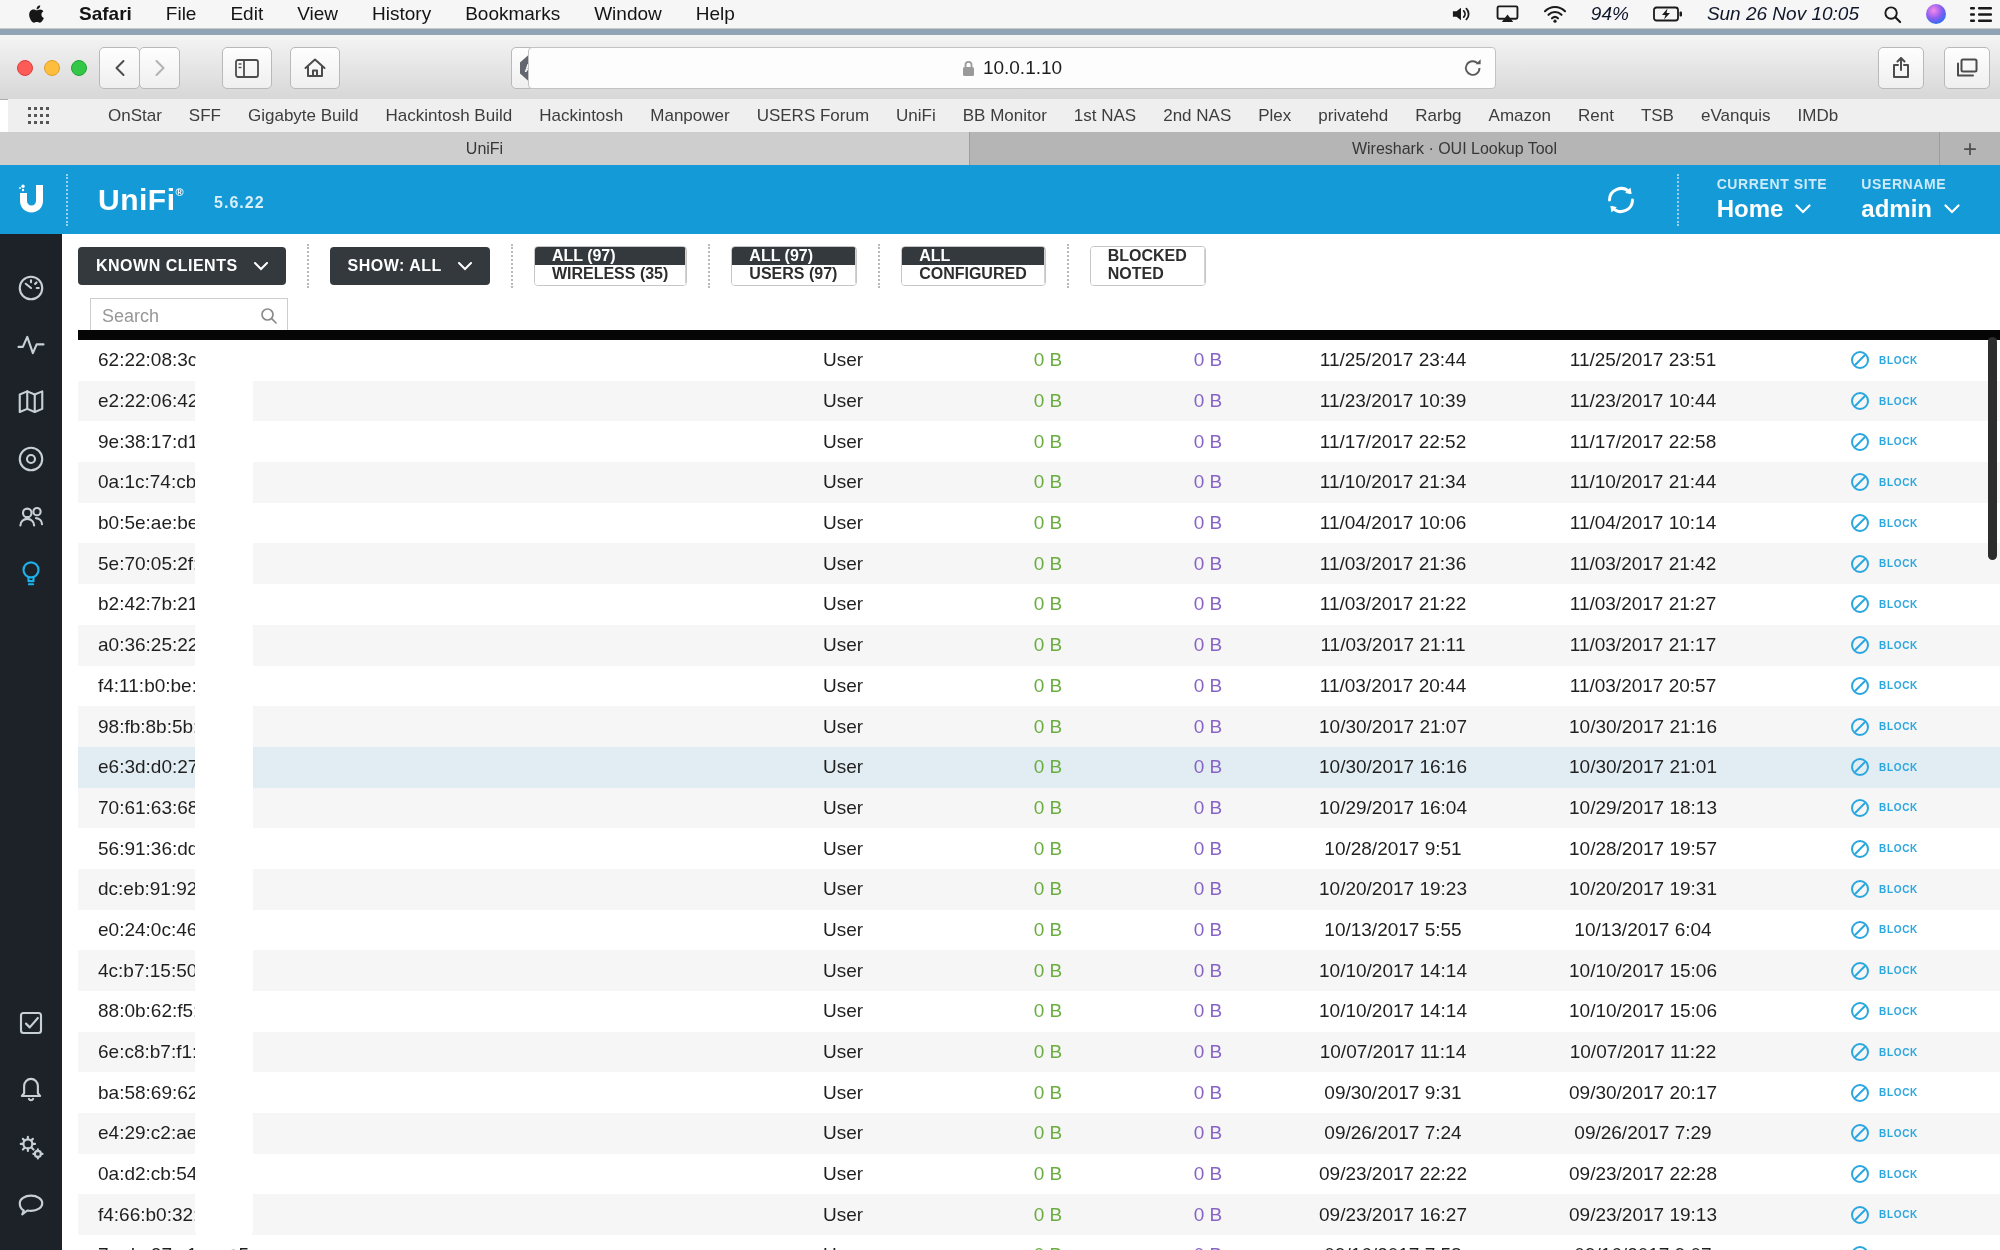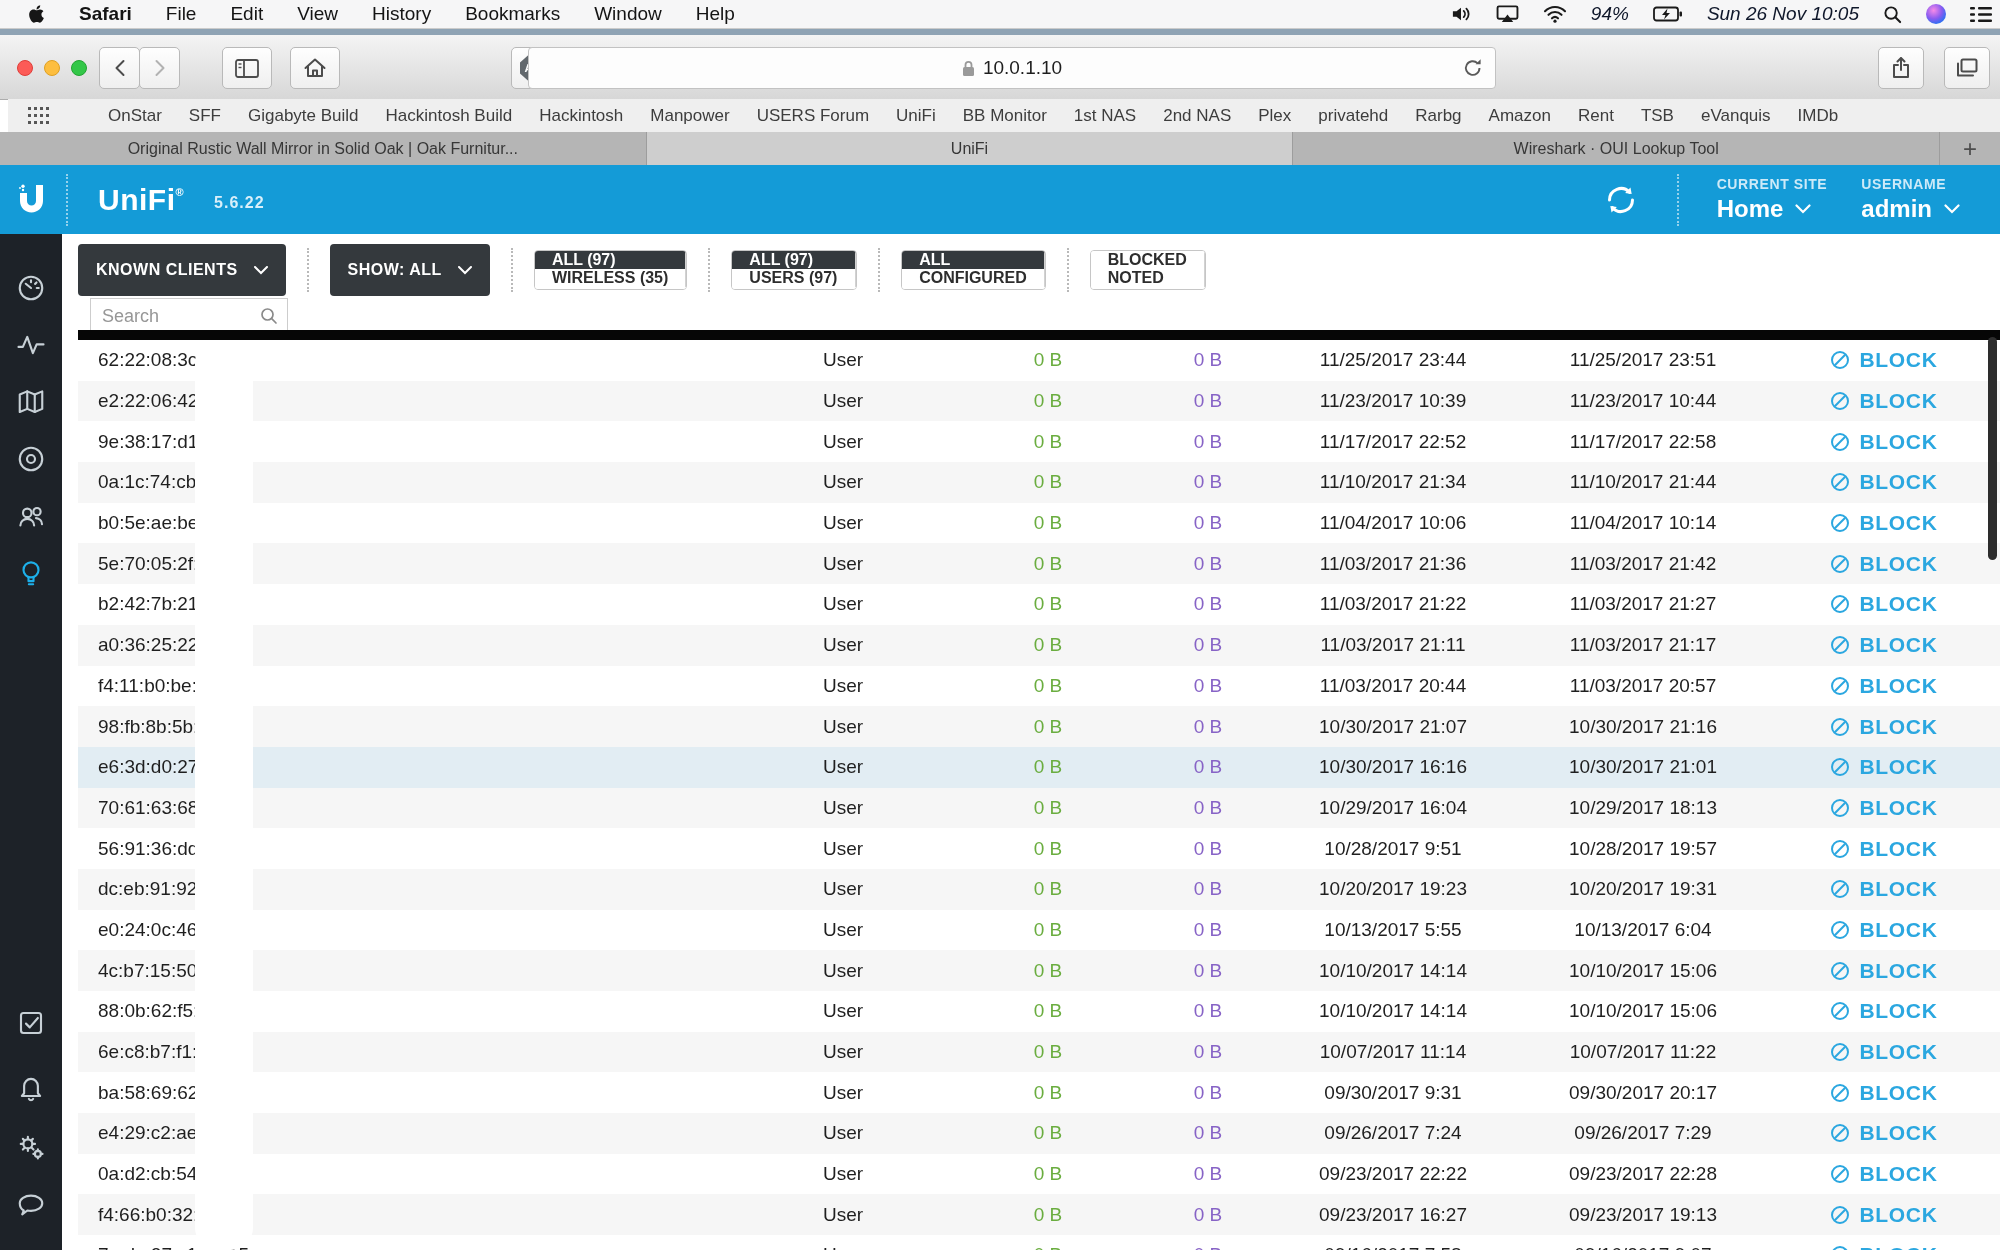--- a/index.html
+++ b/index.html
@@ -67,21 +67,21 @@
 
   
   .sidebar{position:absolute;top:234px;left:0;width:62px;bottom:0;background:#1d2228;}
   .side-icon{position:absolute;left:0;width:62px;height:40px;display:flex;align-items:center;justify-content:center;}
   .side-icon svg{stroke:#c7d0d6;fill:none;stroke-width:1.7;stroke-linecap:round;stroke-linejoin:round;}
   .side-icon.active svg{stroke:#1db0ea;}
 
   
   .main{position:absolute;left:62px;top:234px;right:0;bottom:0;background:#fff;}
   .filterbar{position:absolute;top:10px;left:16px;display:flex;align-items:center;gap:21px;}
-  .darkbtn{height:52px;background:#34393d;color:#fff;border-radius:4px;display:flex;align-items:center;
+  .darkbtn{height:38px;background:#34393d;color:#fff;border-radius:4px;display:flex;align-items:center;
       gap:16px;padding:0 18px;font-size:16px;font-weight:bold;letter-spacing:.5px;}
   .vsep{height:44px;border-left:2px dotted #b9b9b9;}
   .seg{display:flex;border:1px solid #c6c6c6;border-radius:4px;overflow:hidden;height:38px;background:#fff;flex-direction:column;}
   .seg-btn{display:flex;align-items:center;padding:0 17px;font-size:16px;font-weight:bold;color:#2d2d2d;
       border-right:1px solid #d2d2d2;background:#fff;white-space:nowrap;}
   .seg-btn:last-child{border-right:none;}
   .seg-btn.active{background:#34393d;color:#fff;}
   .search{position:absolute;top:64px;left:28px;width:196px;height:34px;border:1px solid #cdcdcd;
       background:#fff;display:flex;align-items:center;}
   .search input{border:none;outline:none;flex:1;font-size:18px;color:#333;padding:0 6px 0 11px;min-width:0;
@@ -93,21 +93,21 @@
   .table{position:absolute;top:106px;left:16px;right:0;bottom:0;overflow:hidden;}
   .row{display:grid;grid-template-columns:640px 210px 200px 120px 250px 250px 1fr;height:40.7px;
       align-items:center;padding-left:20px;font-size:19px;color:#1f1f1f;}
   .row:nth-child(even){background:#f6f6f6;}
   .row.highlight{background:#e2edf3;}
   .cell-mac{text-align:left;white-space:nowrap;}
   .cell-c{text-align:center;white-space:nowrap;}
   .cell-down{color:#6aad3f;}
   .cell-up{color:#8763c6;}
   .cell-action{display:flex;align-items:center;justify-content:center;gap:9px;color:#2ba7e0;
-      font-weight:bold;font-size:21px;letter-spacing:.7px;}
+      font-weight:bold;font-size:10px;letter-spacing:.7px;}
   .redact{position:absolute;top:106px;left:133px;width:58px;bottom:0;background:#fff;border-radius:22px;z-index:5;}
   .scrollthumb{position:absolute;right:3px;top:103px;width:9px;height:223px;background:#2d2d2d;border-radius:5px;z-index:6;}
 
   .ico-gray{stroke:#4c4c4c;fill:none;stroke-width:2;stroke-linecap:round;stroke-linejoin:round;}
   .ico-light{stroke:#b2b2b2;fill:none;stroke-width:2;stroke-linecap:round;stroke-linejoin:round;}
 </style>
 </head>
 <body>
 
 <div class="menubar">
@@ -291,23 +291,20 @@
       <span class="bm-item">Rent</span>
       <span class="bm-item">TSB</span>
       <span class="bm-item">eVanquis</span>
       <span class="bm-item">IMDb</span>
     </div>
 </div>
 
 <div class="tabbar">
   <div style="display:flex;flex:1;">
 
-  <div class="tab">
-        <span>Original Rustic Wall Mirror in Solid Oak | Oak Furnitur...</span>
-      </div>
       <div class="tab active">
         <span>UniFi</span>
       </div>
       <div class="tab">
         <span>Wireshark · OUI Lookup Tool</span>
       </div>
     </div>
   <div class="newtab">+</div>
 </div>
 

